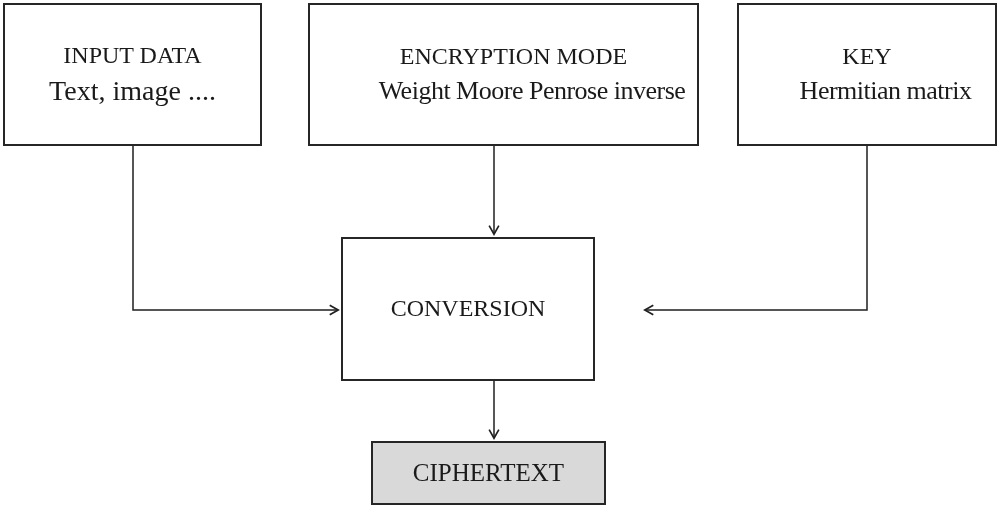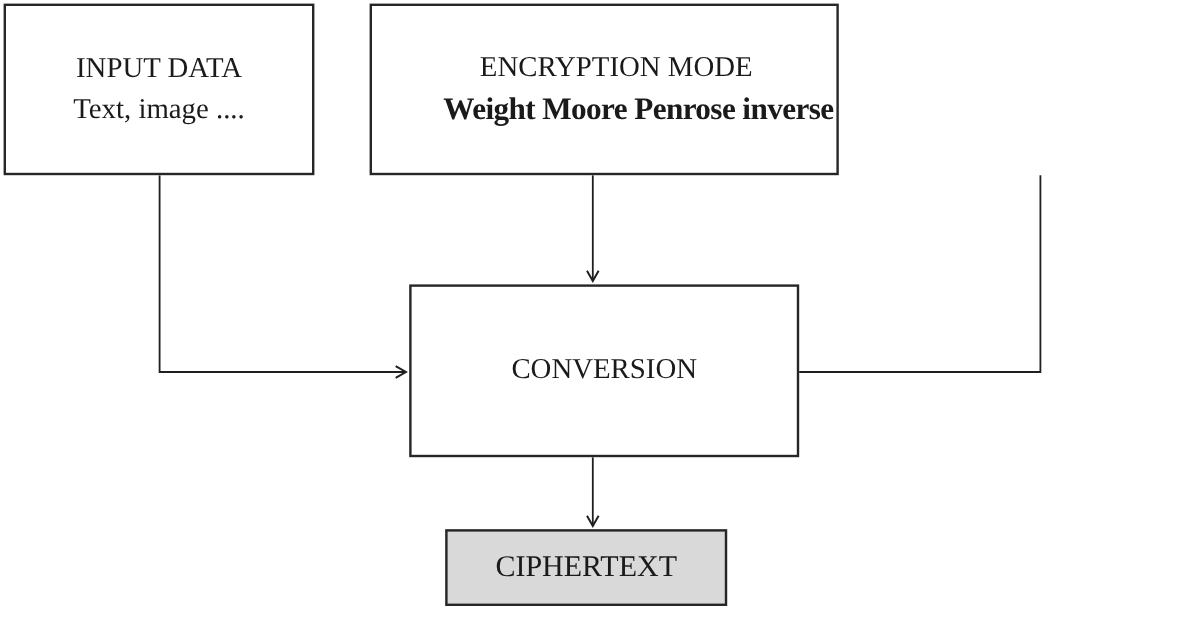--- a/index.html
+++ b/index.html
@@ -26,34 +26,34 @@
     justify-content: center;
     text-align: center;
     line-height: 1.38;
   }
   .box .line1 {
     font-size: 24px;
     font-weight: 400;
     white-space: nowrap;
   }
   .box .line2 {
-    font-size: 24px;
+    font-size: 28px;
     font-weight: 400;
     white-space: nowrap;
   }
   .box .bold {
     font-size: 26px;
-    font-weight: 700;
+    font-weight: 400;
     letter-spacing: -0.5px;
     margin-left: 37px;
   }
   #box-input       { left: 3px;   top: 3px;   width: 259px; height: 143px; }
   #box-encryption  { left: 308px; top: 3px;   width: 391px; height: 143px; padding-left: 20px; }
   #box-key         { left: 737px; top: 3px;   width: 260px; height: 143px; }
-  #box-conversion  { left: 341px; top: 237px; width: 325px; height: 144px; gap: 24px; }
+  #box-conversion  { left: 341px; top: 237px; width: 254px; height: 144px; gap: 24px; }
   #box-ciphertext  { left: 371px; top: 441px; width: 235px; height: 64px;  background: #d9d9d9; }
   #box-ciphertext .line1 { font-size: 25px; }
   #connectors {
     position: absolute;
     left: 0; top: 0;
     width: 1001px;
     height: 527px;
     pointer-events: none;
   }
 </style>
@@ -77,20 +77,24 @@
   <div class="box" id="box-input">
     <span class="line1">INPUT DATA</span>
     <span class="line2">Text, image ....</span>
   </div>
 
   <div class="box" id="box-encryption">
     <span class="line1">ENCRYPTION MODE</span>
     <span class="line2 bold">Weight Moore Penrose inverse</span>
   </div>
 
+  <div class="box" id="box-key">
+    <span class="line1">KEY</span>
+    <span class="line2 bold">Hermitian matrix</span>
+  </div>
 
   <div class="box" id="box-conversion">
     <span class="line1">CONVERSION</span>
   </div>
 
   <div class="box" id="box-ciphertext">
     <span class="line1">CIPHERTEXT</span>
   </div>
 
 </div>

